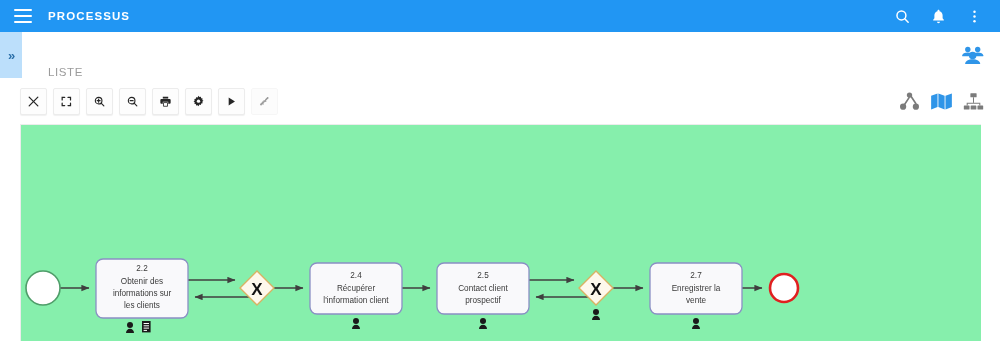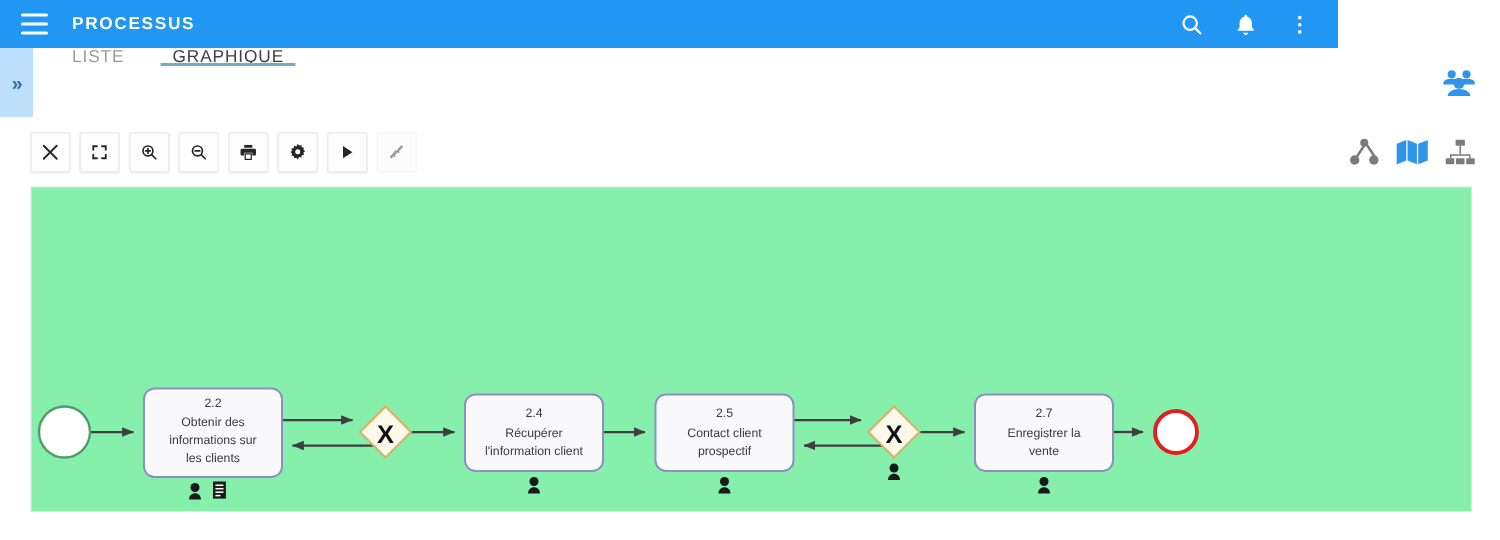--- a/index.html
+++ b/index.html
@@ -6,21 +6,21 @@
   body{
     width:1000px;height:360px;overflow:hidden;
     background:#ffffff;
     font-family:"Liberation Sans", sans-serif;
     -webkit-font-smoothing:antialiased;
   }
   .app{position:relative;width:1000px;height:360px;}
 
   
   .appbar{
-    position:absolute;left:0;top:0;width:892px;height:32px;
+    position:absolute;left:0;top:0;width:1000px;height:32px;
     background:#2196f3;display:flex;align-items:center;
   }
   .hamburger{
     width:18px;height:14px;margin-left:14px;margin-right:16px;
     display:flex;flex-direction:column;justify-content:space-between;
     cursor:pointer;
   }
   .hamburger i{display:block;height:2px;background:#ffffff;border-radius:1px;}
   .app-title{
     color:#ffffff;font-size:11.5px;font-weight:bold;letter-spacing:1.1px;
@@ -40,21 +40,21 @@
     position:absolute;left:0;top:32px;width:1000px;height:46px;
     background:#ffffff;border-bottom:1px solid #e4e6e8;
     display:flex;align-items:stretch;
   }
   .expand-box{
     width:22px;height:46px;background:#bcdffb;
     display:flex;align-items:center;justify-content:center;
     color:#2b6fa8;font-size:13px;font-weight:bold;cursor:pointer;
     letter-spacing:-1px;
   }
-  .tabs{display:flex;align-items:flex-start;margin-left:10px;}
+  .tabs{display:flex;align-items:flex-end;margin-left:10px;}
   .tab{
     display:flex;align-items:center;justify-content:center;
     padding:0 16px;font-size:11.5px;letter-spacing:.6px;
     color:#9b9b9b;cursor:pointer;position:relative;
   }
   .tab.active{color:#3c4043;}
   .tab.active:after{
     content:"";position:absolute;left:8px;right:8px;bottom:0;height:2px;
     background:#7aa8c9;
   }
@@ -125,21 +125,20 @@
         </svg>
       </div>
     </div>
   </div>
 
   <div class="tabbar">
     <div class="expand-box">»</div>
 
     <div class="tabs">
       <div class="tab">LISTE</div>
-      <div class="tab active">GRAPHIQUE</div>
     </div>
 
     <div class="tabbar-right">
       <div class="users-icon">
         <svg width="26" height="20" viewBox="0 0 30 22" fill="#2f95e8">
           <circle cx="9" cy="4.6" r="3.1"></circle>
           <circle cx="20.4" cy="4.6" r="3.1"></circle>
           <path d="M2.6 11.4c0-2.1 2.9-3.3 6.4-3.3s6.4 1.2 6.4 3.3v1.1H2.6z"></path>
           <path d="M14.2 11.4c0-2.1 2.9-3.3 6.3-3.3s6.3 1.2 6.3 3.3v1.1H14.2z"></path>
           <circle cx="14.6" cy="11.6" r="4.3"></circle>

